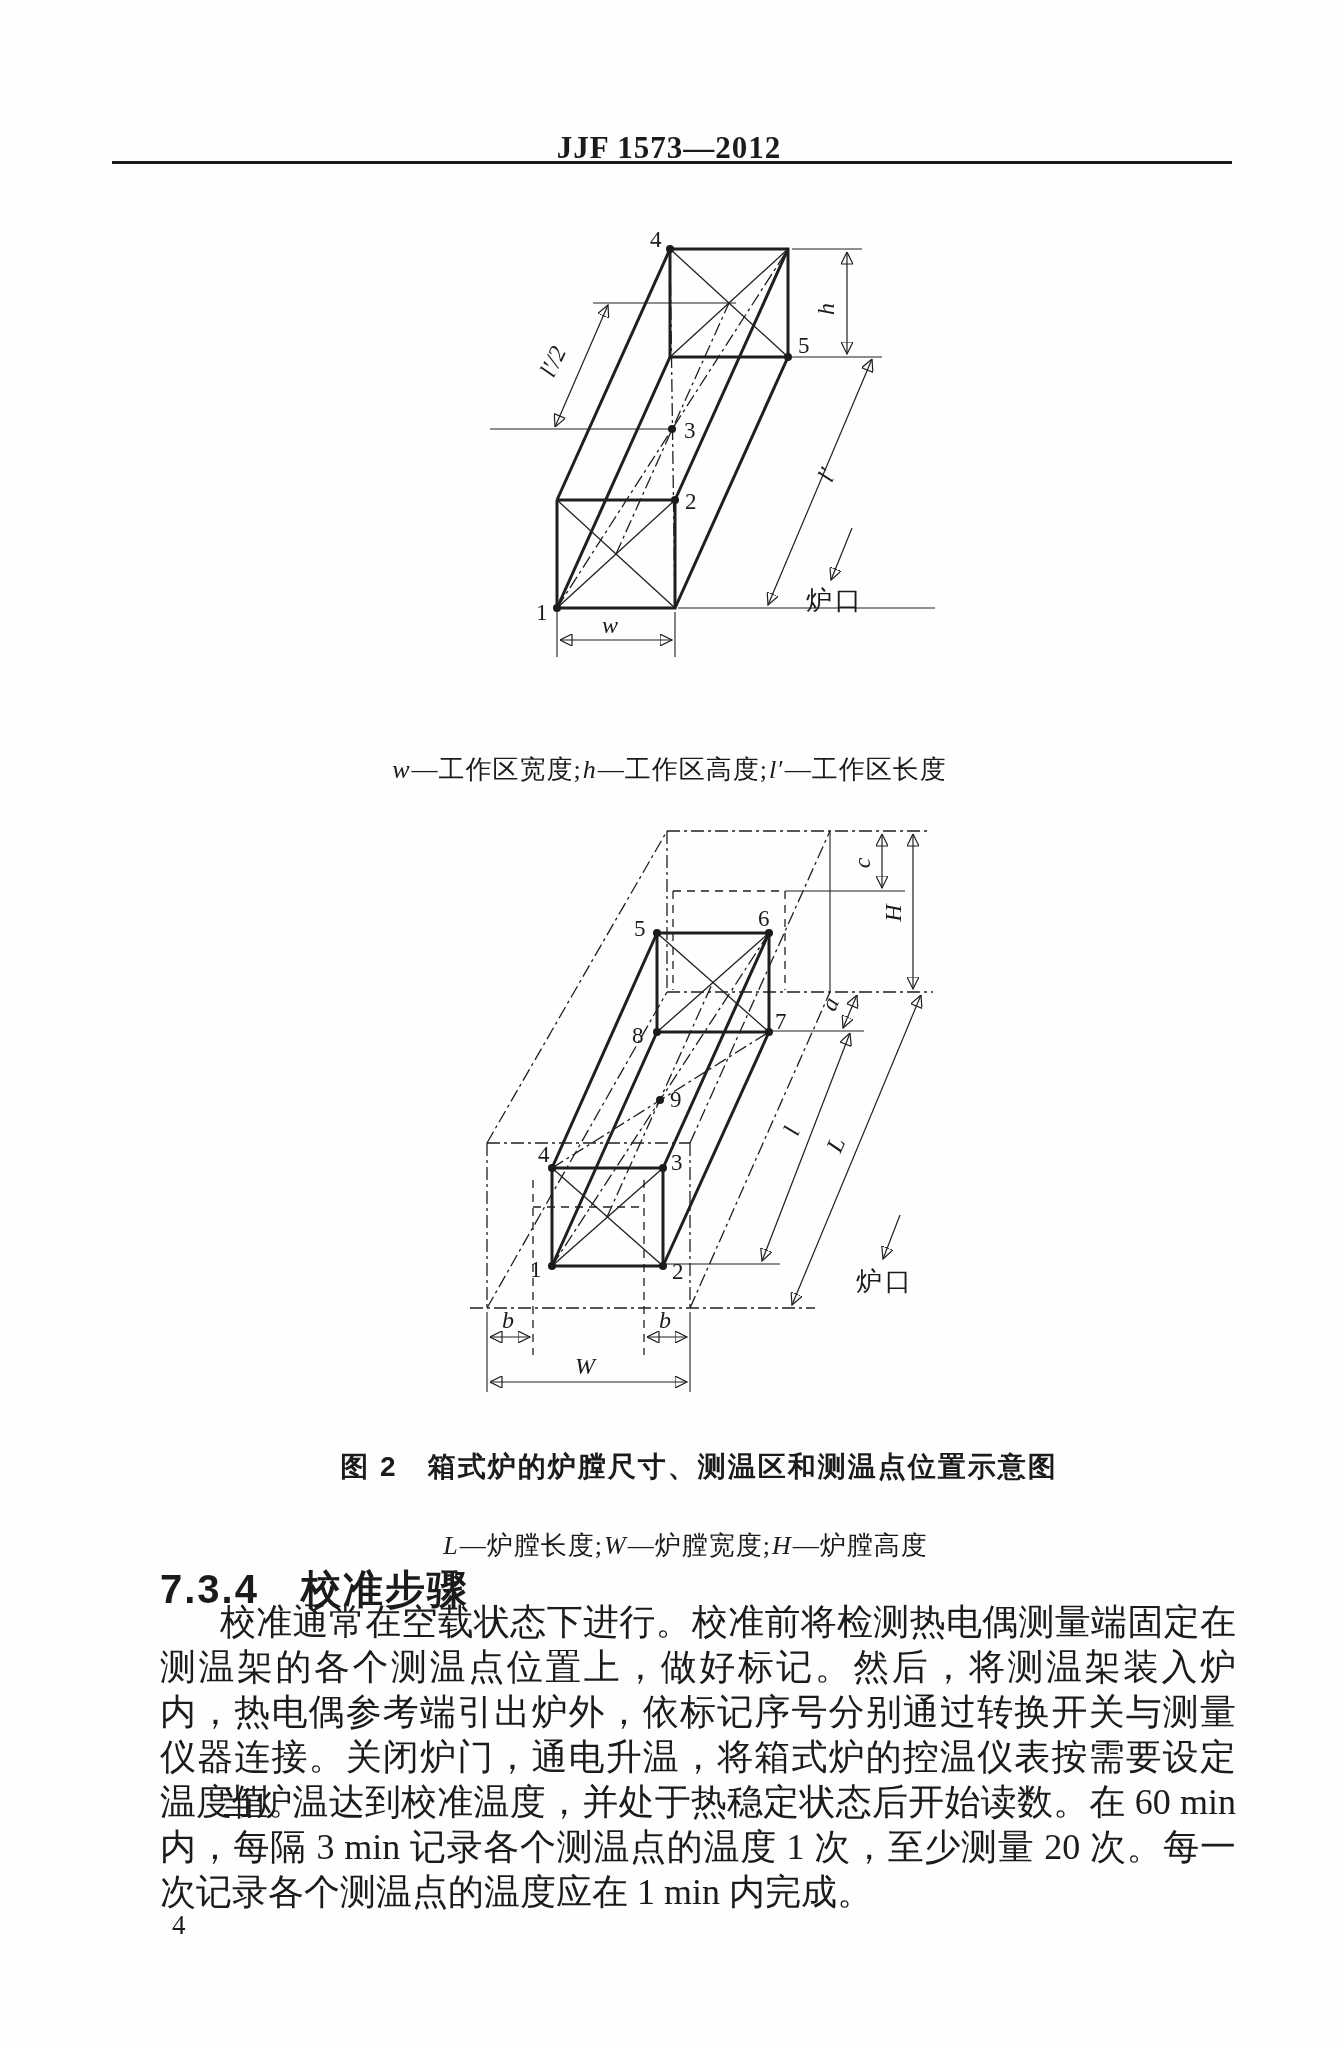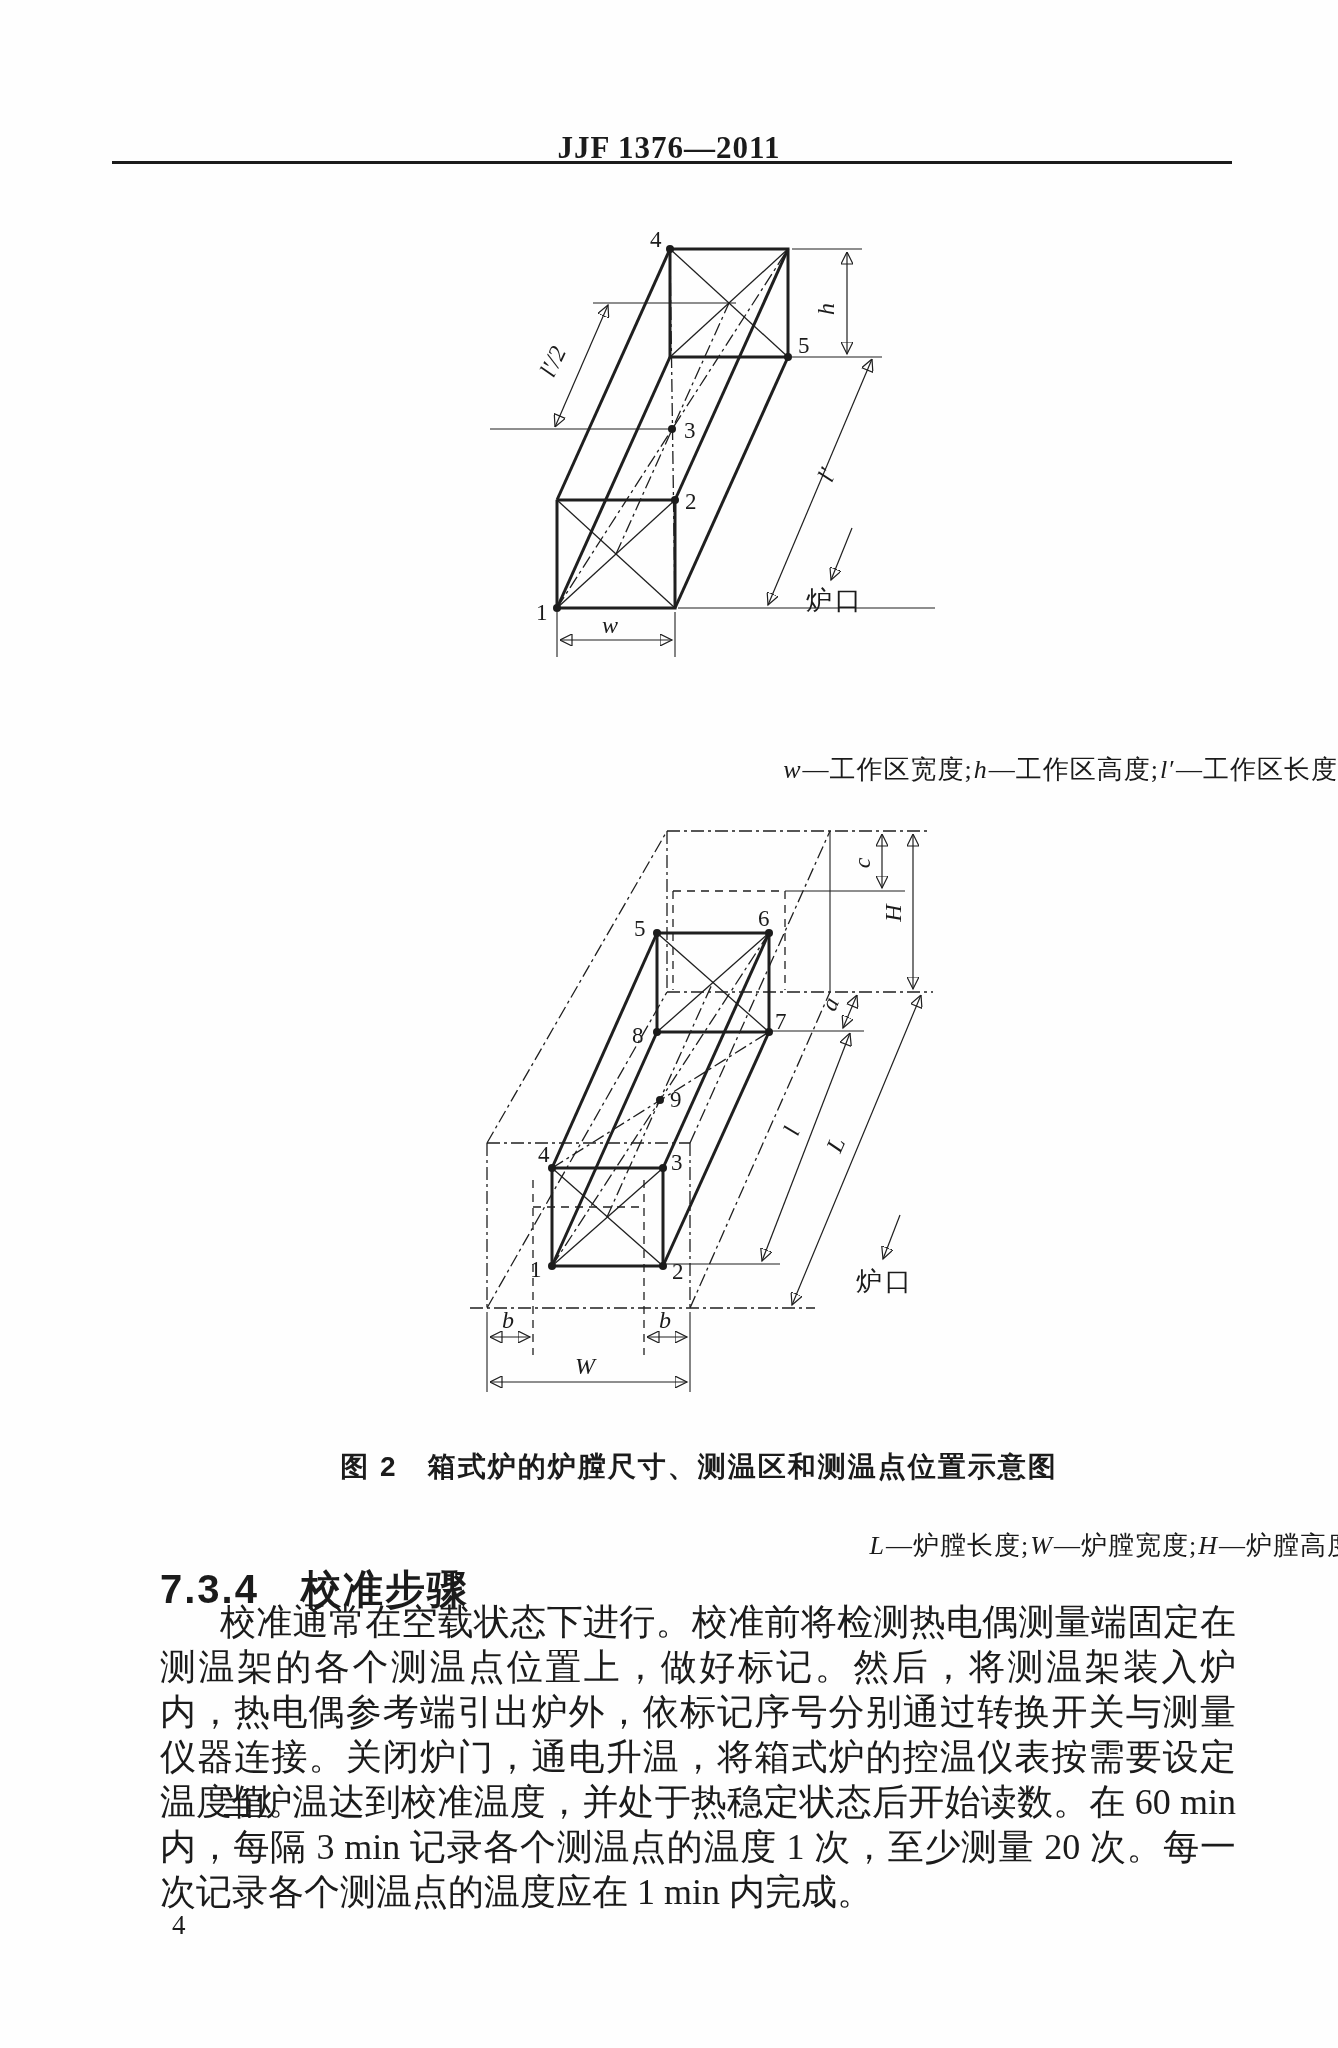--- a/index.html
+++ b/index.html
@@ -4,21 +4,21 @@
 <style>
   html,body{margin:0;padding:0;background:#9a9a9a;}
   #page{position:relative;width:1338px;height:2048px;background:#fefefe;
         font-family:"Liberation Serif","DejaVu Serif",serif;color:#1b1b1b;overflow:hidden;}
   .abs{position:absolute;}
   #std-header{top:130px;left:0;width:100%;text-align:center;font-size:31px;font-weight:bold;
               letter-spacing:1px;}
   #header-rule{top:161px;left:112px;width:1120px;height:3px;background:#1b1b1b;}
   .fig-caption{width:100%;text-align:center;font-weight:bold;font-size:28px;
                font-family:"Liberation Sans","DejaVu Sans",sans-serif;letter-spacing:2px;}
-  .fig-legend{width:100%;text-align:right;font-size:26px;letter-spacing:1px;}
+  .fig-legend{width:100%;text-align:center;font-size:26px;letter-spacing:1px;}
   .fig-legend i{font-family:"Liberation Serif",serif;padding:0 1px;}
   #fig2-formula{width:100%;text-align:center;font-size:27px;letter-spacing:1px;}
   #section-heading{top:1562px;left:160px;font-size:40px;font-weight:bold;
                    font-family:"Liberation Sans","DejaVu Sans",sans-serif;letter-spacing:2px;}
   .body-par{left:160px;width:1076px;font-size:36px;line-height:45px;text-align:justify;
             text-justify:inter-character;margin:0;}
   .body-par.indent{text-indent:60px;}
   #page-num{top:1910px;left:172px;font-size:27px;}
   svg text{font-family:"Liberation Serif","DejaVu Serif",serif;fill:#1b1b1b;}
   svg .pt{font-size:23px;}
@@ -31,21 +31,21 @@
   .hd{stroke-width:1.3px;stroke-dasharray:8 6;}
   .ex{stroke-width:1.1px;}
   .dm{stroke-width:1.2px;}
   svg circle{fill:#1b1b1b;stroke:none;}
 </style>
 </head>
 <body>
 
 <div id="page">
 
-  <div class="abs" id="std-header">JJF 1376—2011</div>
+  <div class="abs" id="std-header">JJF 1573—2012</div>
   <div class="abs" id="header-rule"></div>
 
   <svg class="abs" style="left:410px;top:175px;" width="620" height="520" viewBox="0 0 620 520">
     <defs>
       <marker id="ae1" orient="auto" markerWidth="12" markerHeight="10" refX="10" refY="5" viewBox="0 0 12 10">
         <path d="M0,0 L10,5 L0,10 z" fill="#1f1f1f" stroke="none"></path>
       </marker>
       <marker id="as1" orient="auto" markerWidth="12" markerHeight="10" refX="0" refY="5" viewBox="0 0 12 10">
         <path d="M10,0 L0,5 L10,10 z" fill="#1f1f1f" stroke="none"></path>
       </marker>

